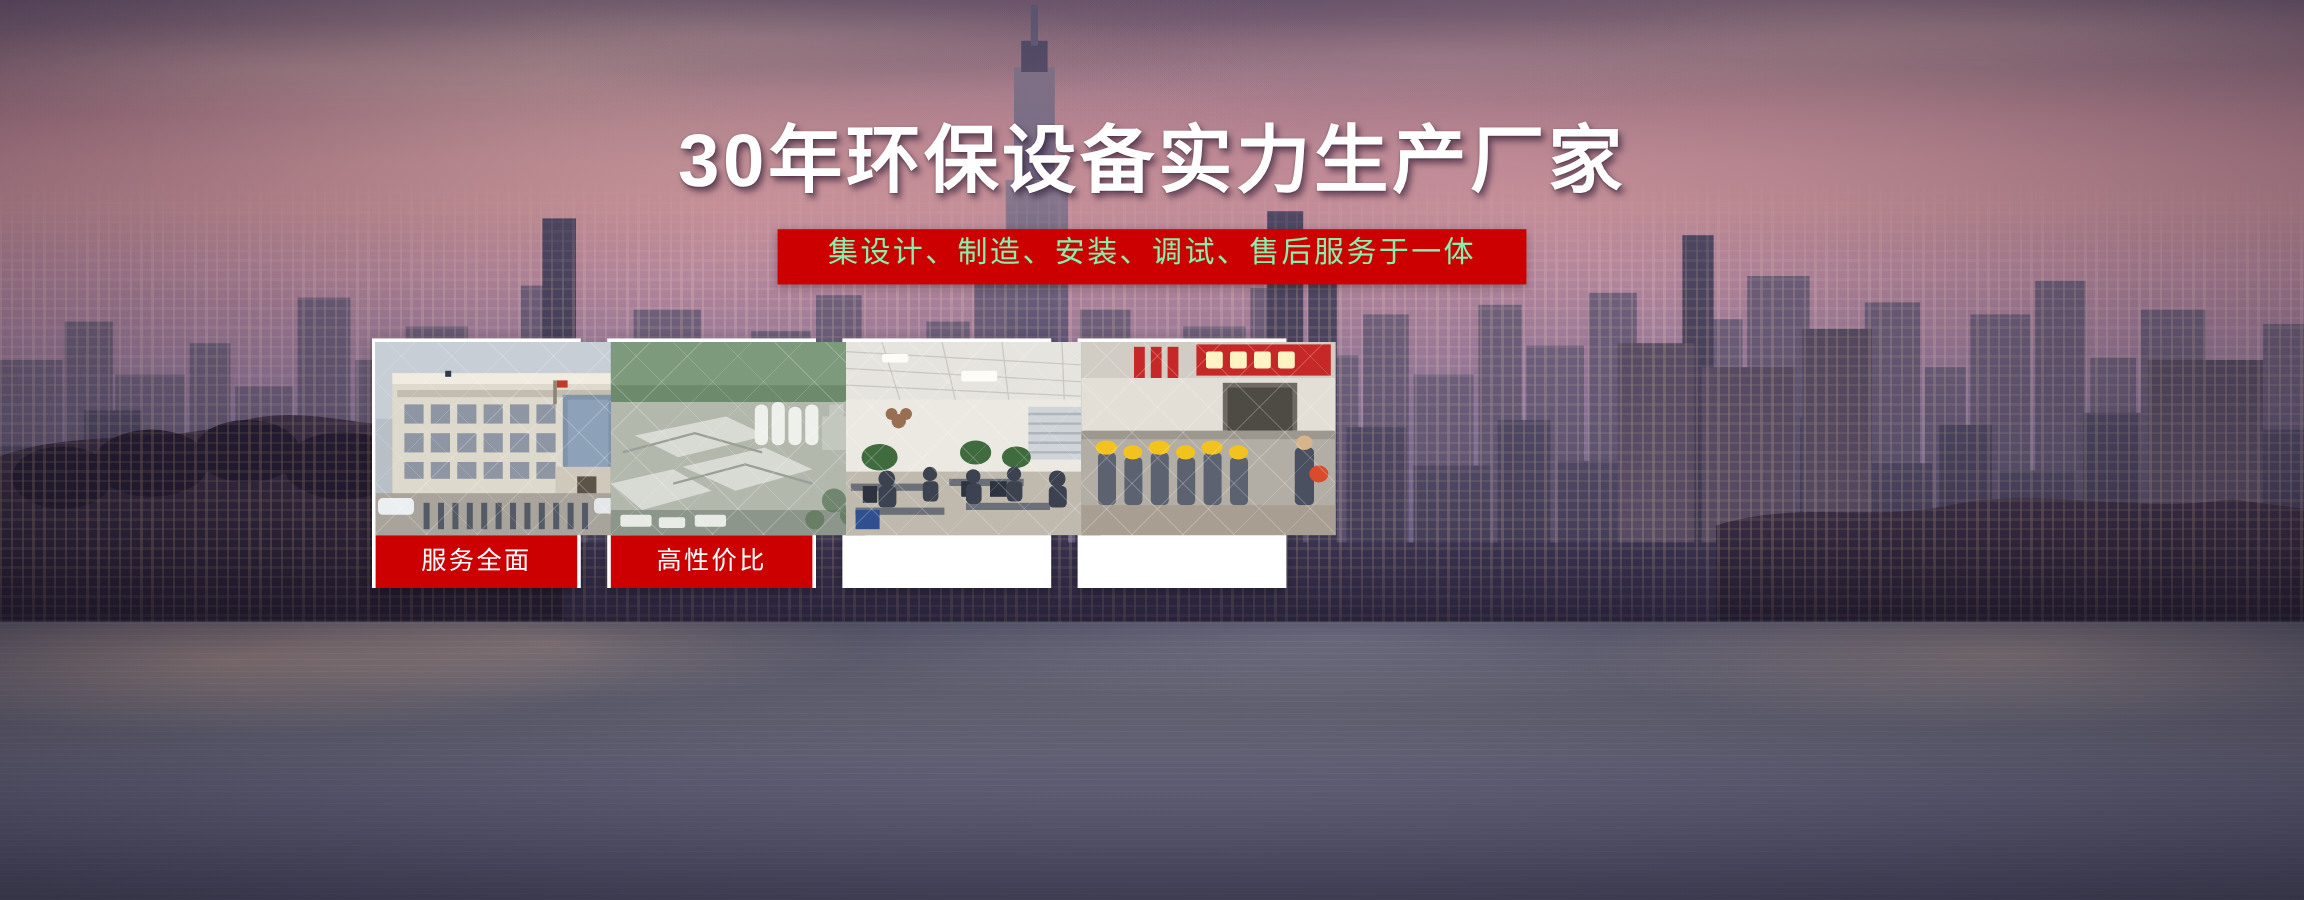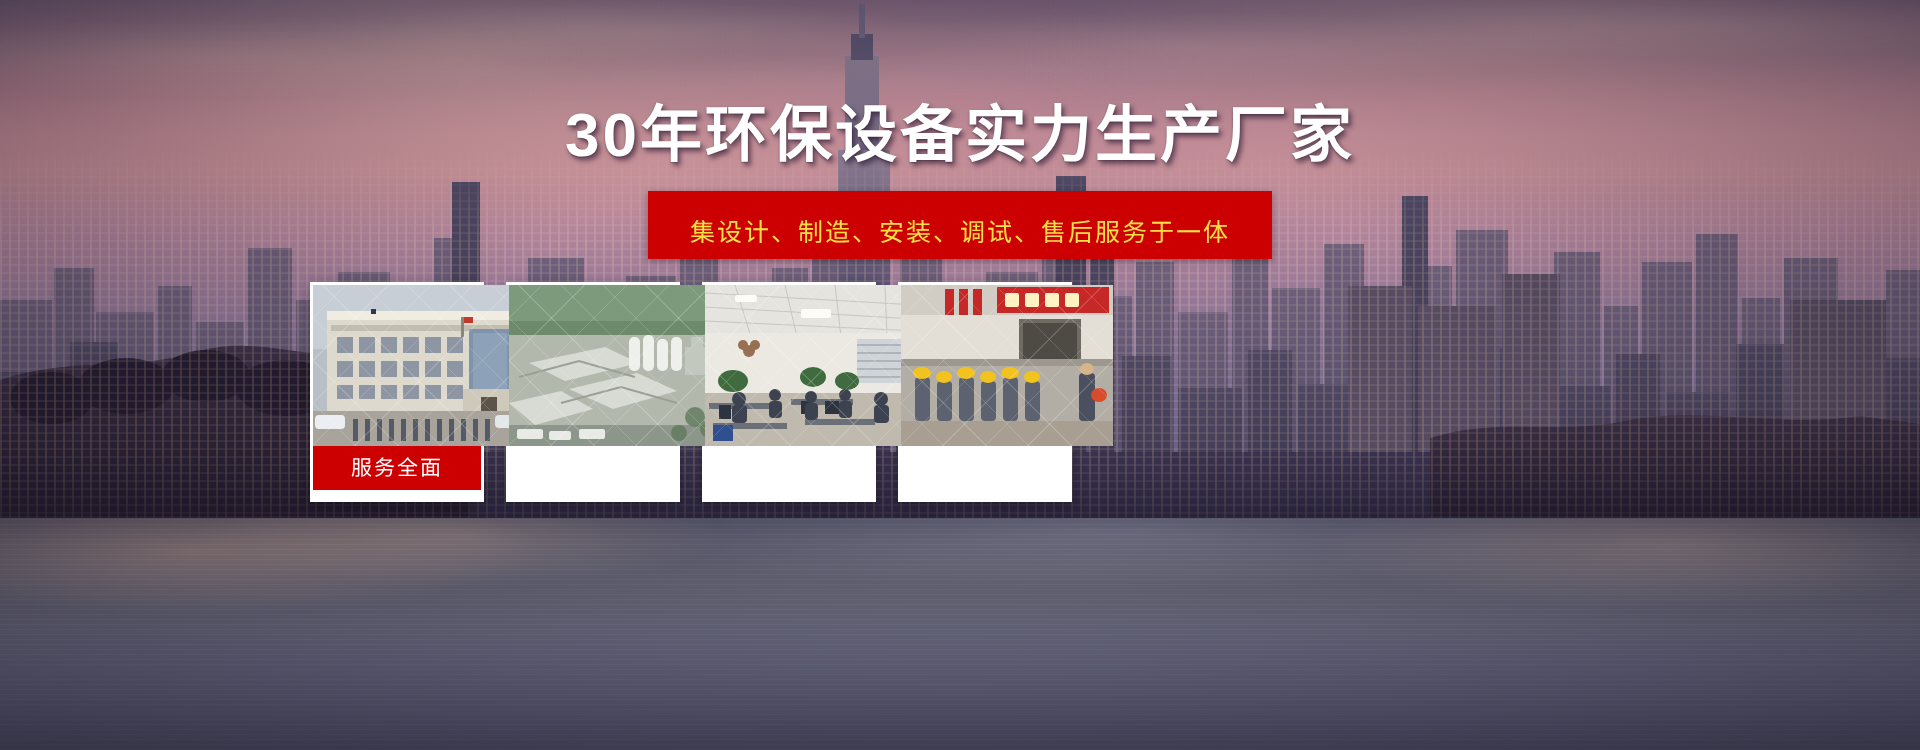--- a/index.html
+++ b/index.html
@@ -97,33 +97,33 @@
     position:absolute; top:104px; left:0; width:1920px;
     text-align:center; color:#ffffff;
     font-size:62px; font-weight:700; letter-spacing:3px; line-height:1;
     text-shadow: 3px 4px 5px rgba(30,12,40,0.55), 0 1px 2px rgba(0,0,0,0.35);
     white-space:nowrap;
   }
 
   
   .subtitle-wrap { position:absolute; top:191px; left:0; width:1920px; text-align:center; }
   .subtitle {
-    display:inline-block; background:#cc0000; color:#fde047;
+    display:inline-block; background:#cc0000; color:#86efac;
     font-size:25px; font-weight:400; letter-spacing:2px;
-    padding:26px 42px 11px; line-height:1.25; white-space:nowrap;
+    padding:4px 42px 11px; line-height:1.25; white-space:nowrap;
     box-shadow:0 2px 7px rgba(0,0,0,0.30);
   }
 
   
   .cards {
     position:absolute; top:282px; left:310px;
     width:946px; display:flex; gap:22px;
   }
   .card {
-    width:174px; background:#ffffff; padding:3px 3px 12px 3px;
+    width:174px; background:#ffffff; padding:3px 3px 0 3px;
     box-shadow:0 3px 12px rgba(0,0,0,0.30);
   }
   .card-photo { position:relative; width:212px; height:161px; overflow:hidden; background:#8d8d95; }
   .card-photo svg { display:block; width:212px; height:161px; }
   .wm {
     position:absolute; inset:0;
     background-image:
       repeating-linear-gradient(45deg, rgba(255,255,255,0.17) 0 1px, rgba(0,0,0,0) 1px 30px),
       repeating-linear-gradient(-45deg, rgba(255,255,255,0.17) 0 1px, rgba(0,0,0,0) 1px 30px);
     pointer-events:none;
@@ -394,20 +394,21 @@
               <rect x="70" y="144" width="26" height="10" rx="2"></rect>
             </g>
             <g fill="#5f7a5e" opacity=".8">
               <circle cx="186" cy="132" r="10"></circle>
                 <circle cx="200" cy="144" r="9"></circle>
               <circle cx="170" cy="148" r="8"></circle>
             </g>
           </svg>
           <div class="wm"></div>
         </div>
+        <div class="card-label">高性价比</div>
       </div>
 
       <div class="card">
         <div class="card-photo">
           <svg viewBox="0 0 212 161" preserveAspectRatio="none" aria-hidden="true">
             <rect width="212" height="161" fill="#d7d4cd"></rect>
             <rect width="212" height="52" fill="#e6e4df"></rect>
             <g stroke="#c9c6bf" stroke-width="1" fill="none">
               <path d="M0,8 L212,20"></path>
                 <path d="M0,22 L212,34"></path>

